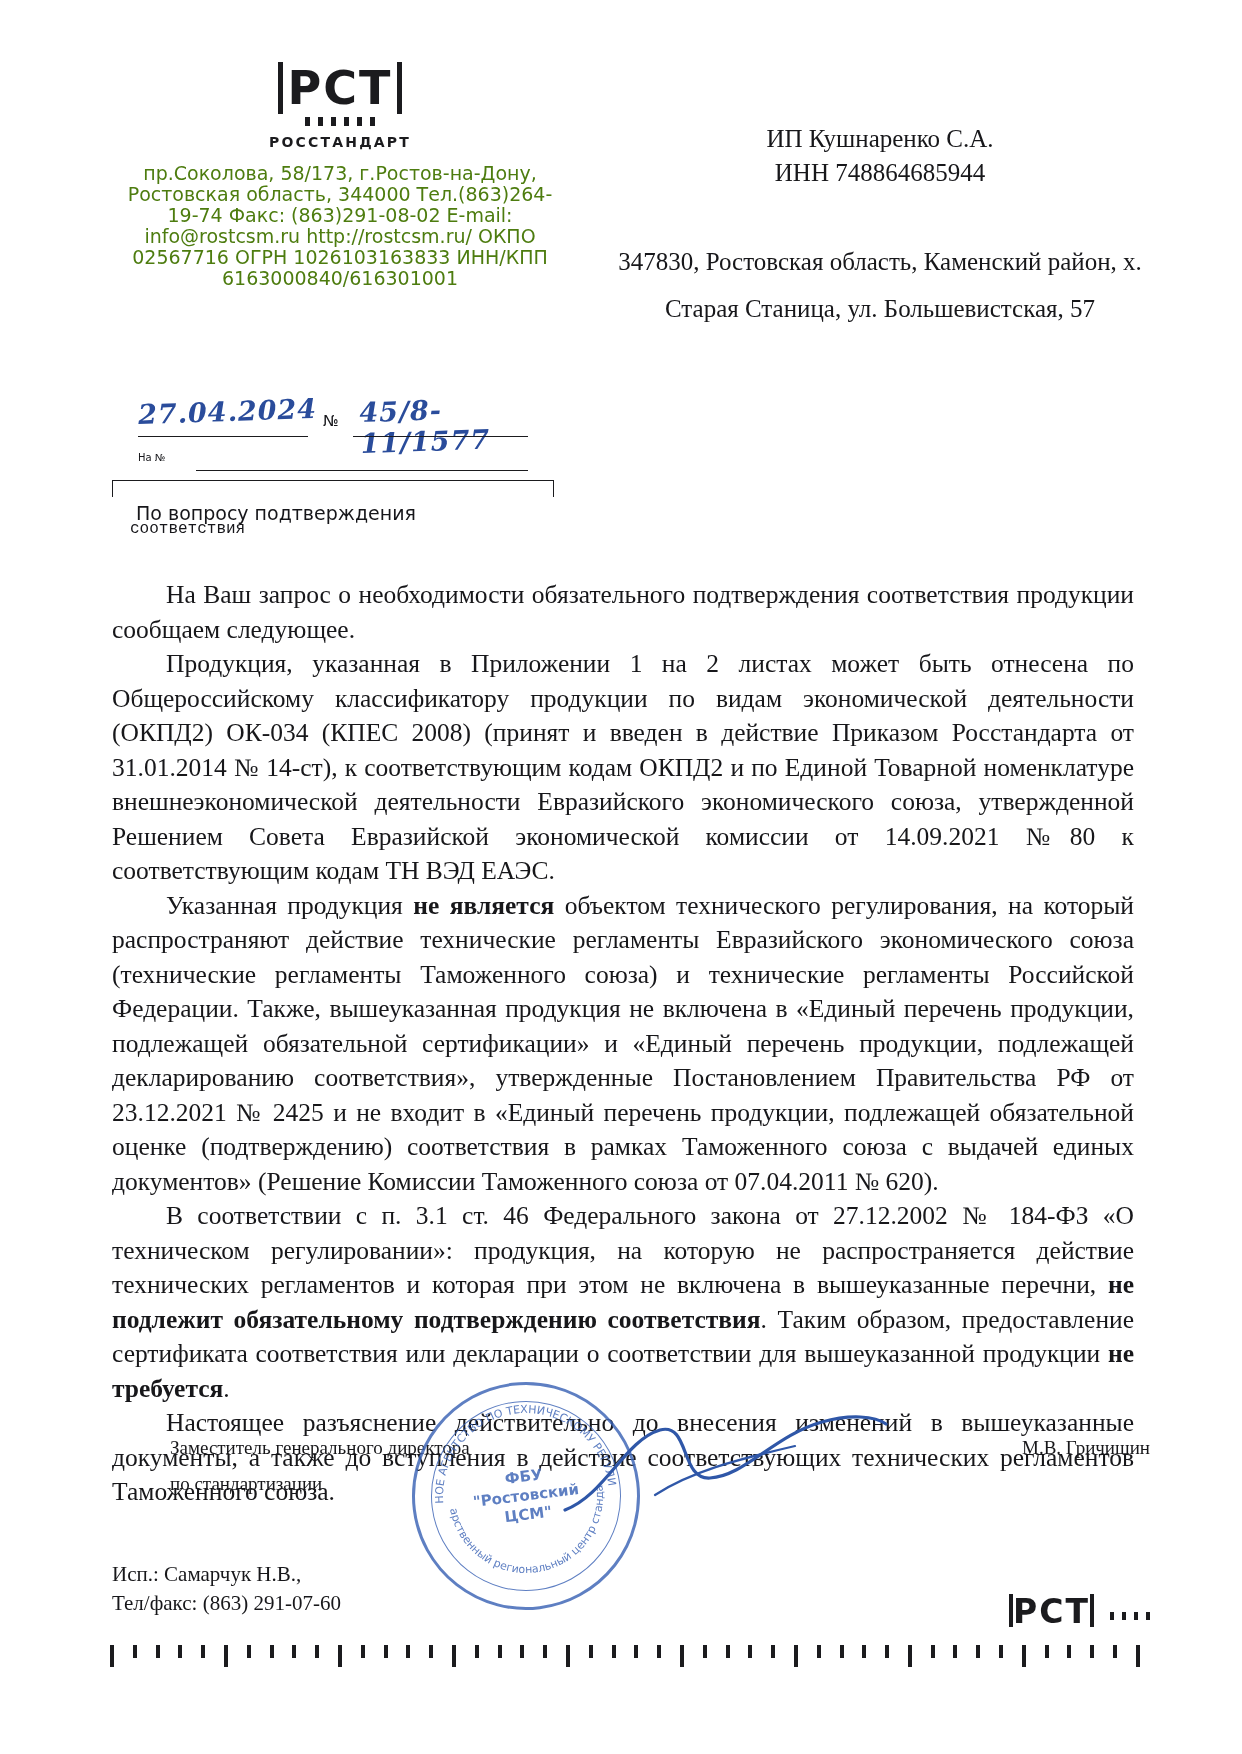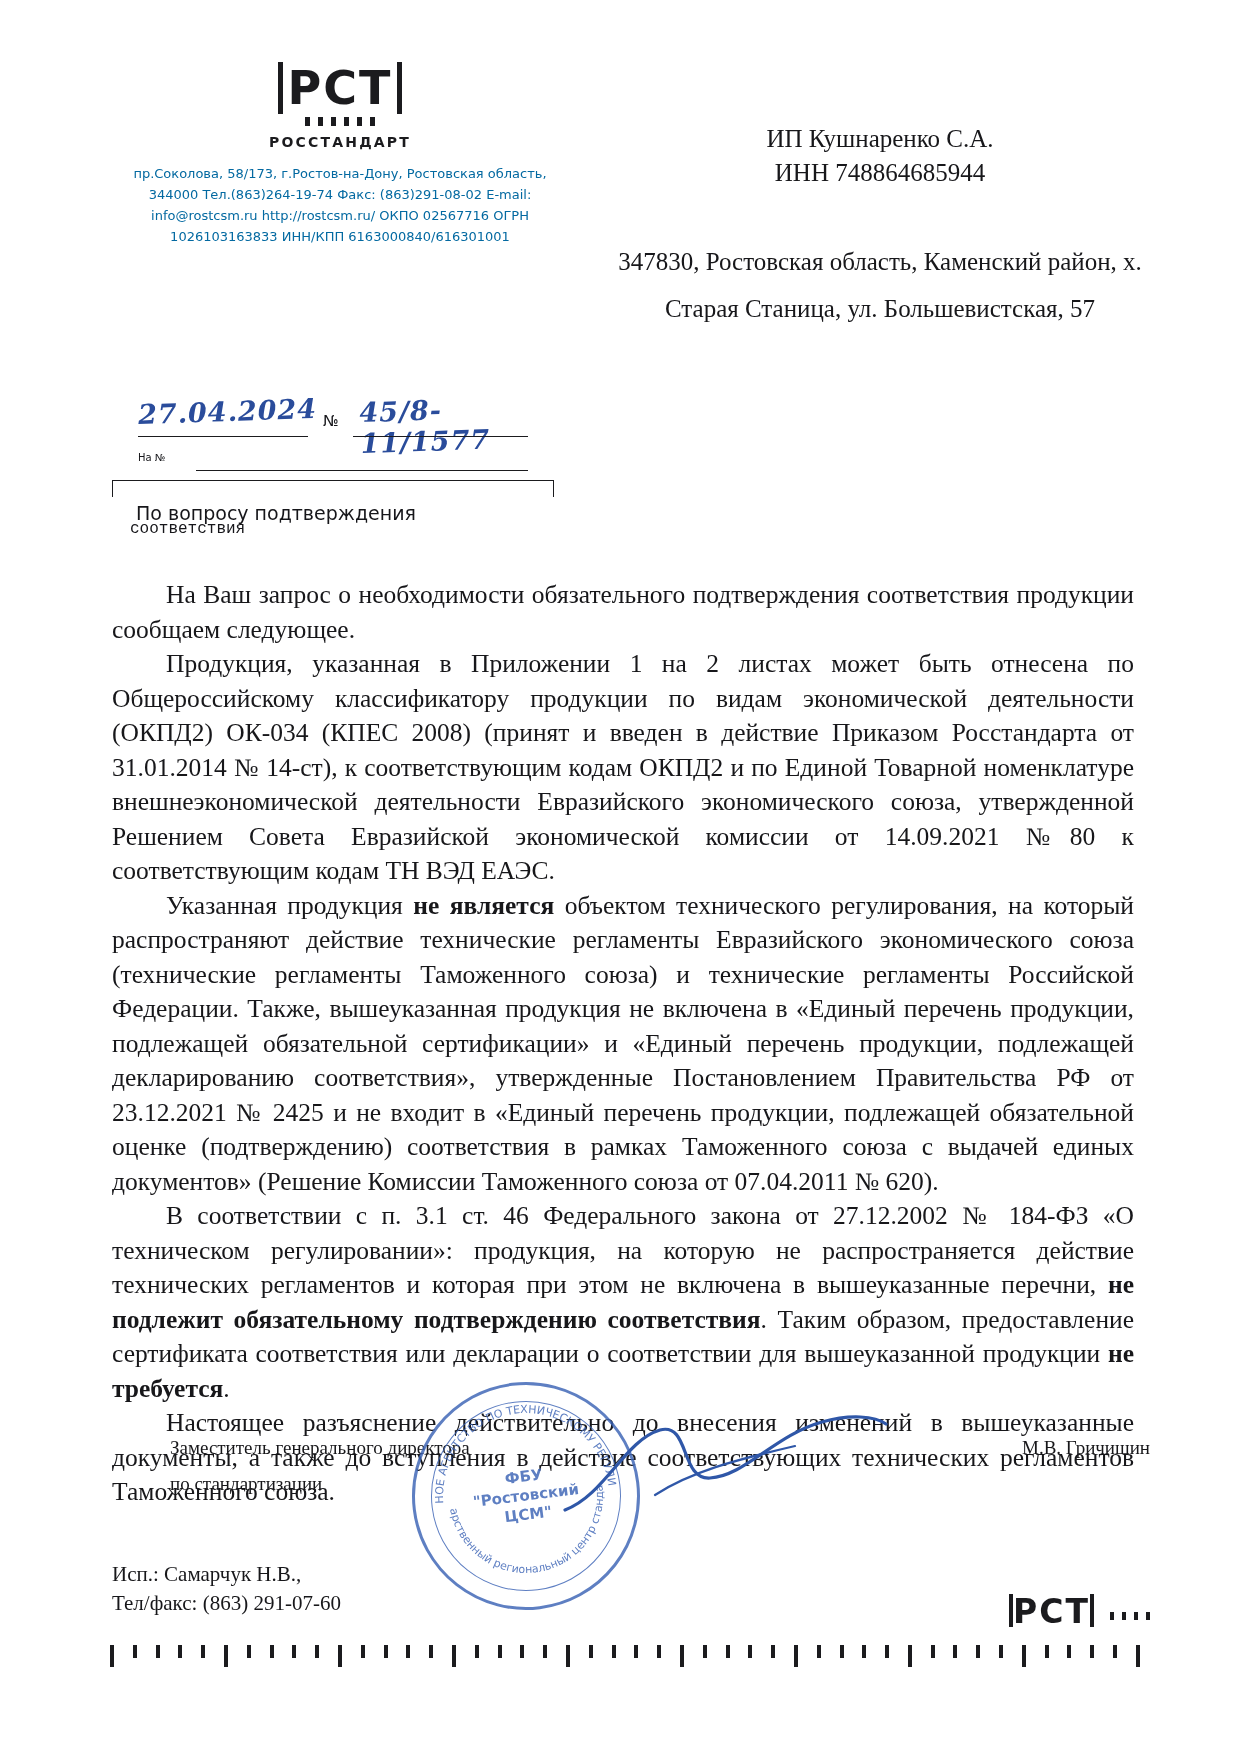--- a/index.html
+++ b/index.html
@@ -77,24 +77,24 @@
   }
   .org-name {
     font-family: "DejaVu Sans", sans-serif;
     font-size: 18.5px;
     line-height: 25px;
     margin-top: 10px;
     color: #16161a;
   }
   .org-contacts {
     font-family: "DejaVu Sans", sans-serif;
-    font-size: 13px;
+    font-size: 19px;
     line-height: 21px;
     margin-top: 13px;
-    color: #0369a1;
+    color: #4d7c0f;
   }
 
   
   .date-line {
     position: absolute;
     left: 138px;
     top: 412px;
     width: 400px;
   }
   .hand {

